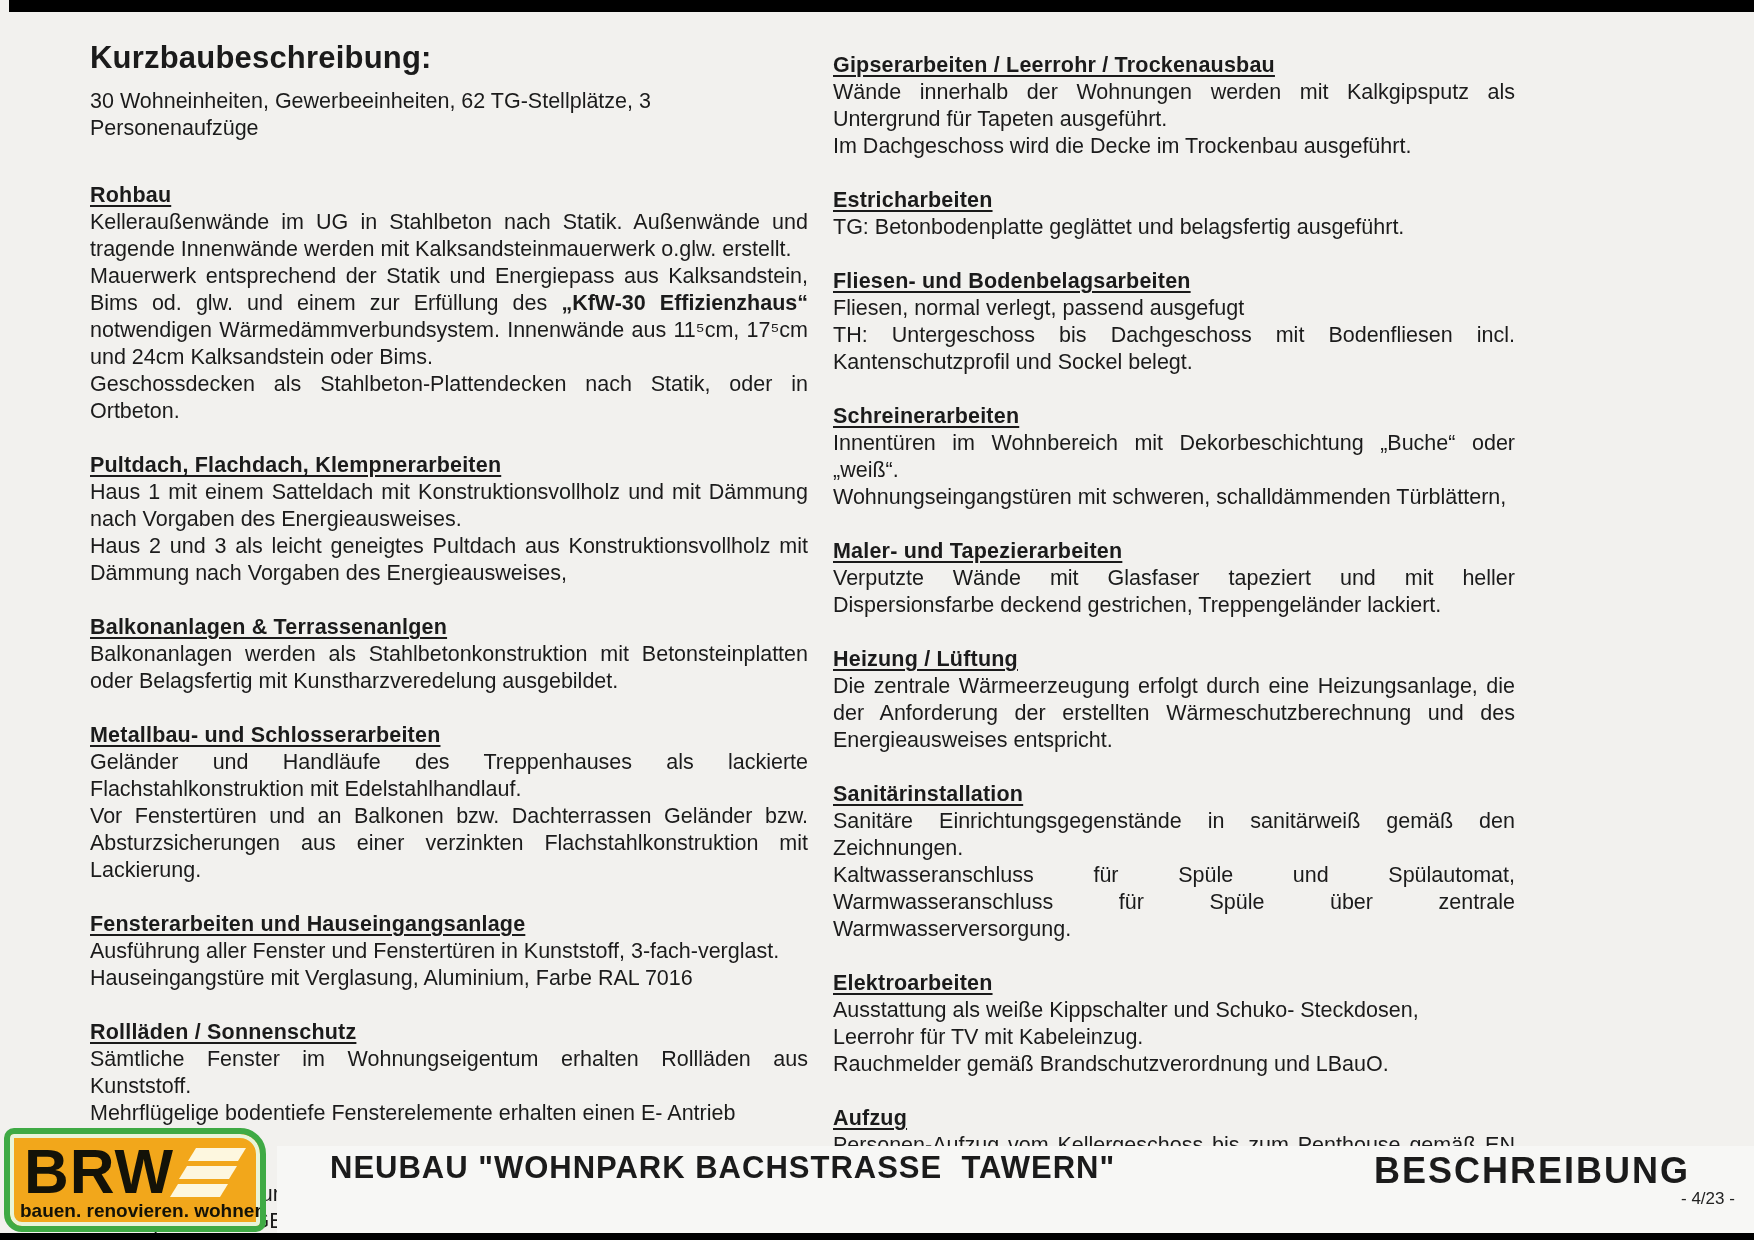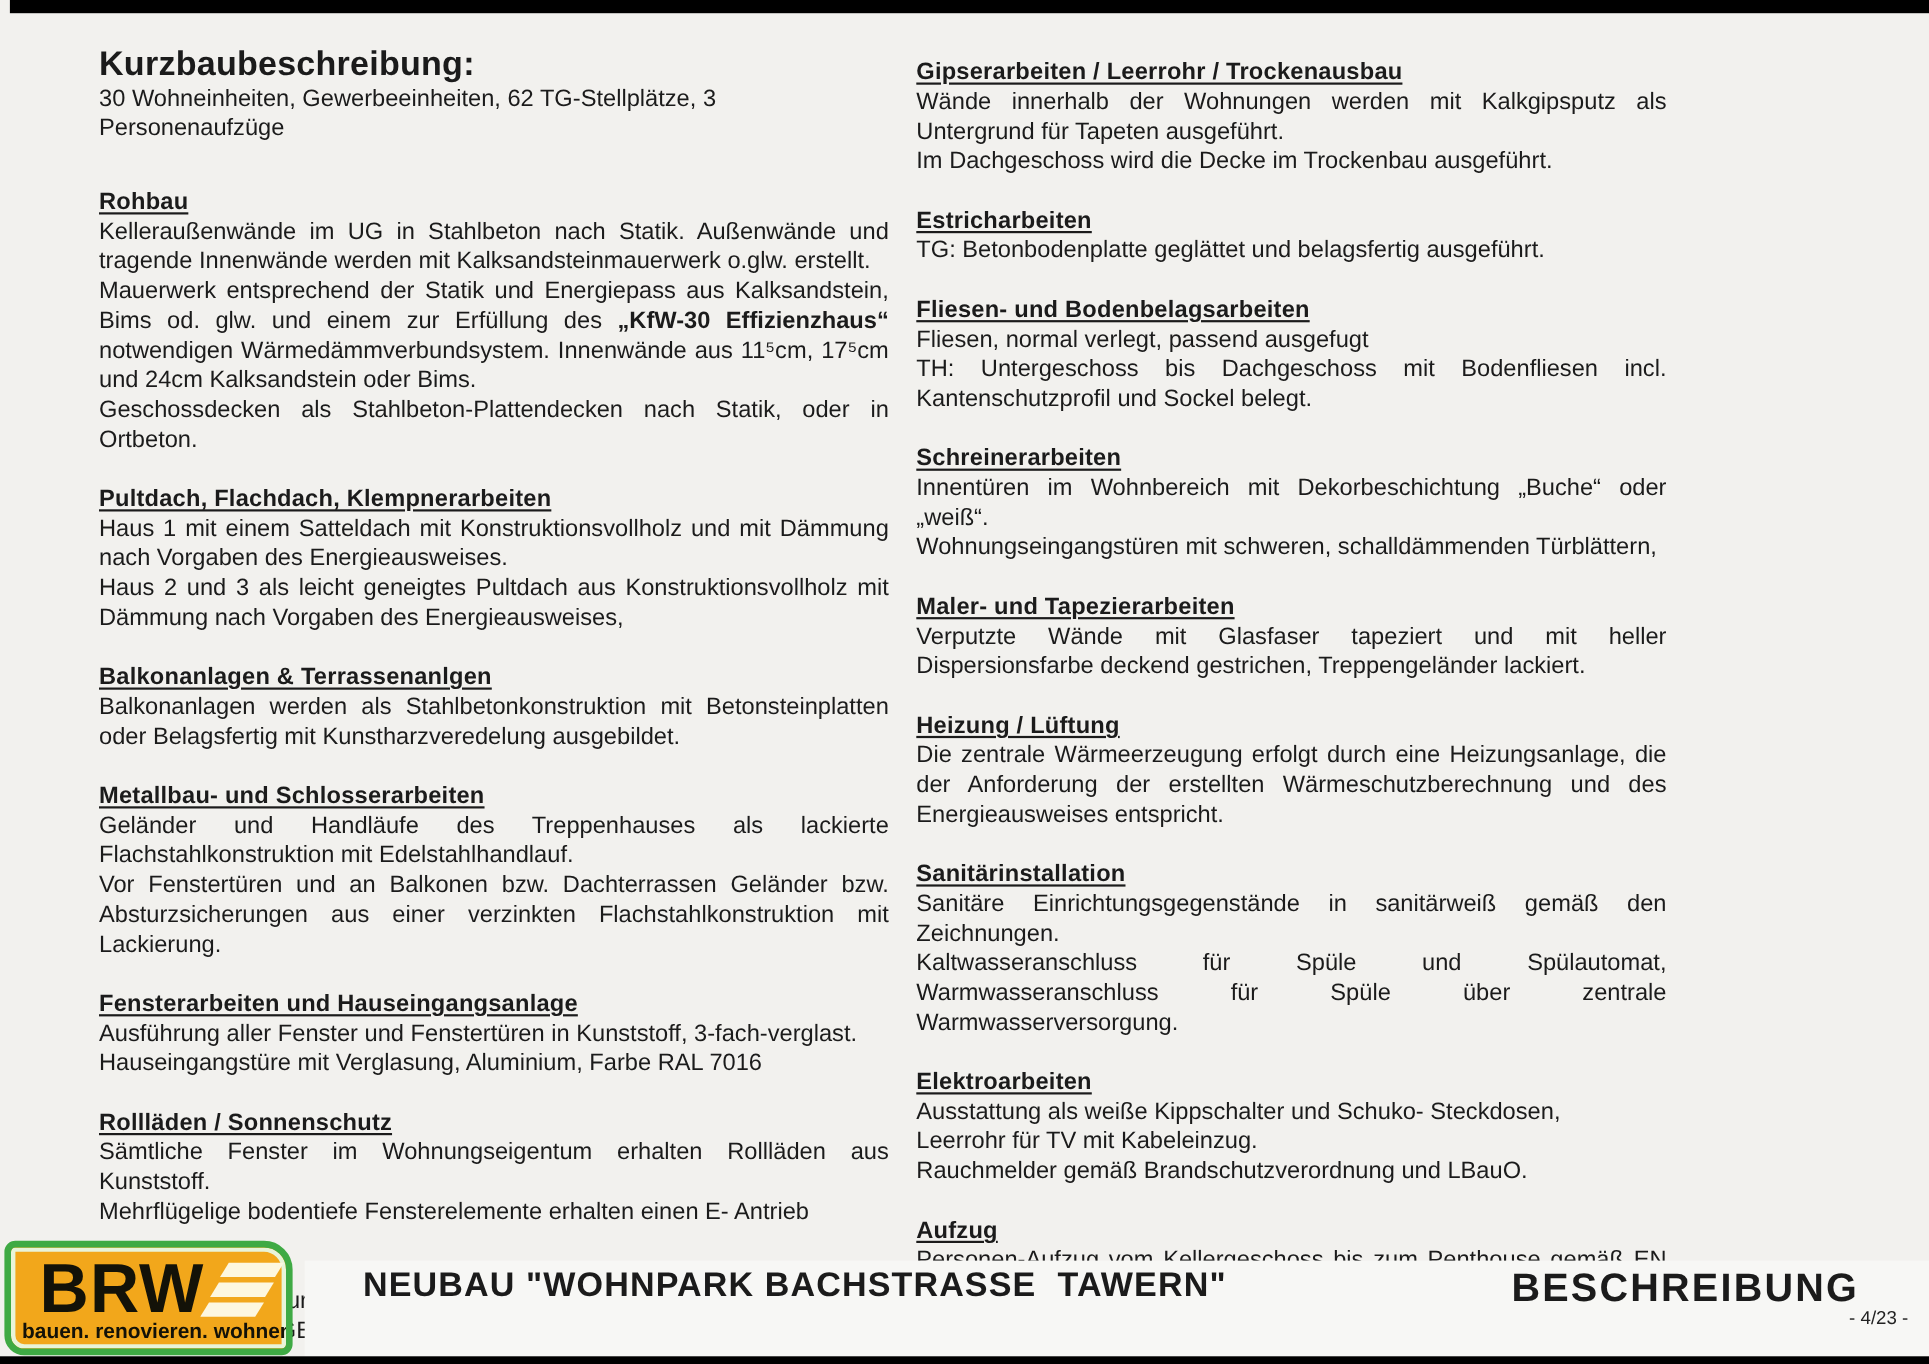--- a/index.html
+++ b/index.html
@@ -9,21 +9,21 @@
     font-family:"Liberation Sans", sans-serif;
     -webkit-font-smoothing:antialiased;
   }
   .topbar{position:absolute;left:9px;right:0;top:0;height:12px;background:#000;}
   .bottombar{position:absolute;left:0;right:0;bottom:0;height:7px;background:#000;}
 
   .col{position:absolute;}
   .col-left{left:90px;top:40px;width:718px;}
   .col-right{left:833px;top:52px;width:682px;}
 
-  .doc-title{font-size:31px;font-weight:bold;margin:0 0 0 0;letter-spacing:.2px;}
+  .doc-title{font-size:31px;font-weight:bold;margin:0 0 12px 0;letter-spacing:.2px;}
   .doc-subtitle{font-size:21.5px;line-height:27px;margin:0 0 40px 0;}
 
   .section{margin:0 0 27px 0;}
   .section-heading{
     font-size:21.5px;line-height:27px;margin:0;font-weight:bold;
     text-decoration:underline;text-decoration-thickness:2px;text-underline-offset:3px;
     letter-spacing:.2px;
   }
   .para{margin:0;font-size:21.5px;line-height:27px;text-align:justify;}
   .run-bold{font-weight:bold;}
@@ -32,21 +32,21 @@
 
   .logo{
     position:absolute;left:4px;top:1128px;width:250px;height:92px;
     background:#f2a71b;
     border:6px solid #3faa44;
     border-radius:10px 26px 10px 18px;
     box-shadow:inset 0 0 0 4px #e9f4d9;
     overflow:hidden;
   }
   .logo-brand-row{
-    position:absolute;left:26px;top:2px;display:flex;align-items:center;text-align:right;
+    position:absolute;left:14px;top:2px;display:flex;align-items:center;text-align:right;
   }
   .logo-brand{
     font-size:62px;font-weight:bold;color:#131208;letter-spacing:1px;
     transform:scaleY(1.02);
   }
   .logo-stripes{margin-left:-4px;margin-top:4px;}
   .logo-tagline{
     position:absolute;left:10px;bottom:4px;width:232px;
     font-size:19px;font-weight:bold;color:#131208;white-space:nowrap;
   }

